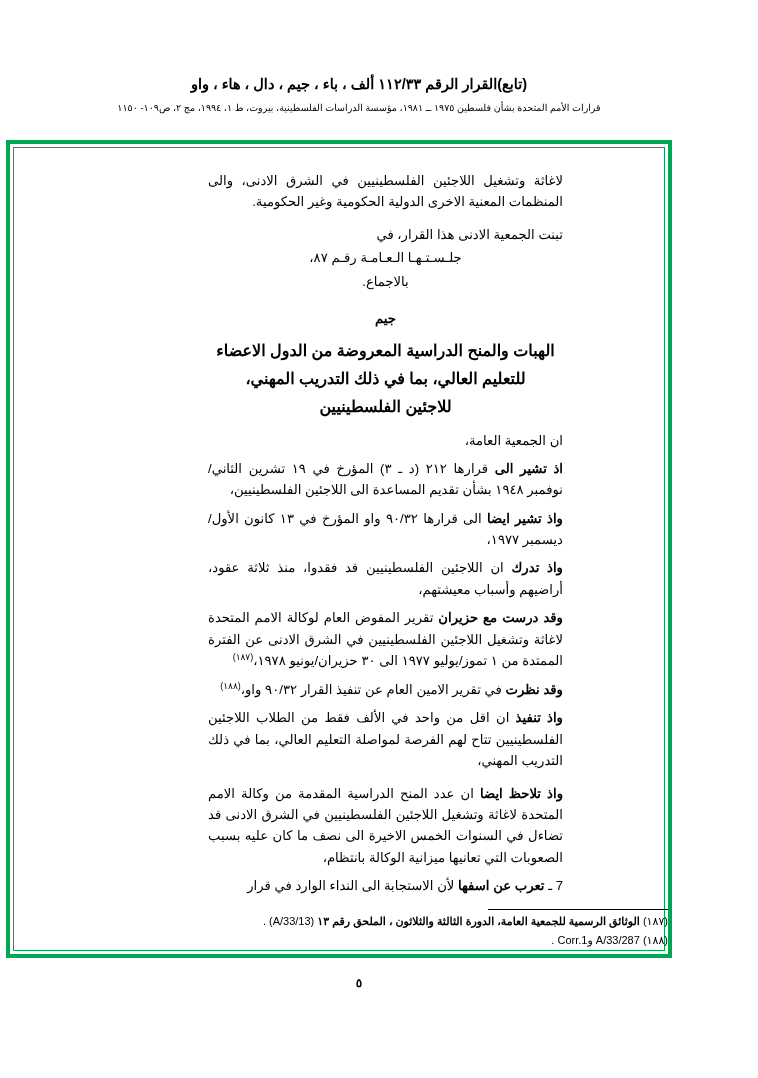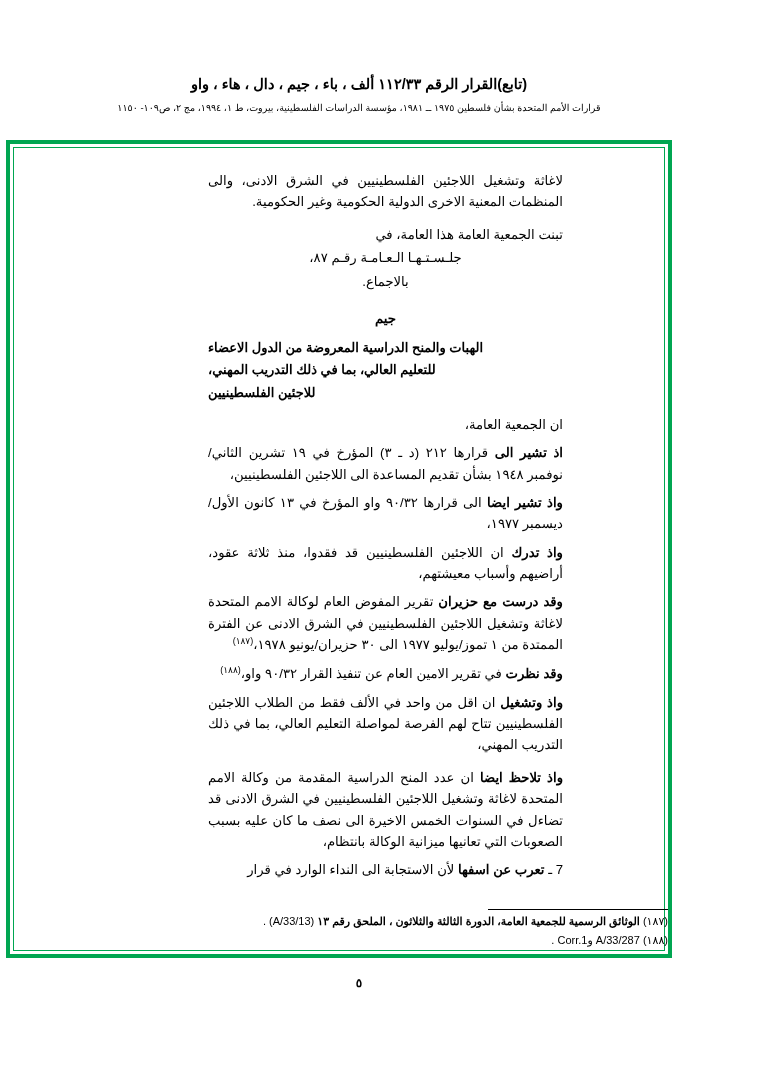--- a/index.html
+++ b/index.html
@@ -88,23 +88,23 @@
   .gap-sm {
     height: 5px;
   }
   .center {
     text-align: center;
   }
   .bold {
     font-weight: bold;
   }
   .title-block {
-    text-align: left;
-    font-weight: bold;
-    font-size: 13px;
+    text-align: center;
+    font-weight: bold;
+    font-size: 16px;
     line-height: 1.75;
   }
   .just {
     text-align: justify;
     text-align-last: right;
   }
   .sup {
     font-size: 9px;
     vertical-align: super;
   }
@@ -163,21 +163,21 @@
 
   <div class="frame">
     <div class="frame-inner"></div>
   </div>
 
   <div class="content">
 
     <p class="just">لاغاثة وتشغيل اللاجئين الفلسطينيين في الشرق الادنى، والى المنظمات المعنية الاخرى الدولية الحكومية وغير الحكومية.</p>
     <div class="gap"></div>
 
-    <p>تبنت الجمعية العامة هذا العامة، في</p>
+    <p>تبنت الجمعية الادنى هذا القرار، في</p>
     <p class="center">جلـسـتـهـا الـعـامـة رقـم ٨٧،</p>
     <p class="center">بالاجماع.</p>
     <div class="gap"></div>
     <div class="gap-sm"></div>
 
     <p class="letter-head">جيم</p>
     <div class="gap-sm"></div>
 
     <div class="title-block">
       <div>الهبات والمنح الدراسية المعروضة من الدول الاعضاء</div>
@@ -208,21 +208,21 @@
       <span class="bold">وقد درست مع حزيران</span><span> تقرير المفوض العام لوكالة الامم المتحدة لاغاثة وتشغيل اللاجئين الفلسطينيين في الشرق الادنى عن الفترة الممتدة من ١ تموز/يوليو ١٩٧٧ الى ٣٠ حزيران/يونيو ١٩٧٨،</span><span class="sup">(١٨٧)</span>
     </p>
     <div class="gap-sm"></div>
 
     <p class="just">
       <span class="bold">وقد نظرت</span><span> في تقرير الامين العام عن تنفيذ القرار ٩٠/٣٢ واو،</span><span class="sup">(١٨٨)</span>
     </p>
     <div class="gap-sm"></div>
 
     <p class="just">
-      <span class="bold">واذ وتشغيل</span><span> ان اقل من واحد في الألف فقط من الطلاب اللاجئين الفلسطينيين تتاح لهم الفرصة لمواصلة التعليم العالي، بما في ذلك التدريب المهني،</span>
+      <span class="bold">واذ تنفيذ</span><span> ان اقل من واحد في الألف فقط من الطلاب اللاجئين الفلسطينيين تتاح لهم الفرصة لمواصلة التعليم العالي، بما في ذلك التدريب المهني،</span>
     </p>
     <div class="gap"></div>
 
     <p class="just">
       <span class="bold">واذ تلاحظ ايضا</span><span> ان عدد المنح الدراسية المقدمة من وكالة الامم المتحدة لاغاثة وتشغيل اللاجئين الفلسطينيين في الشرق الادنى قد تضاءل في السنوات الخمس الاخيرة الى نصف ما كان عليه بسبب الصعوبات التي تعانيها ميزانية الوكالة بانتظام،</span>
     </p>
     <div class="gap-sm"></div>
 
     <p class="just">
       <span>7 ـ</span><span class="bold"> تعرب عن اسفها</span><span> لأن الاستجابة الى النداء الوارد في قرار</span>

